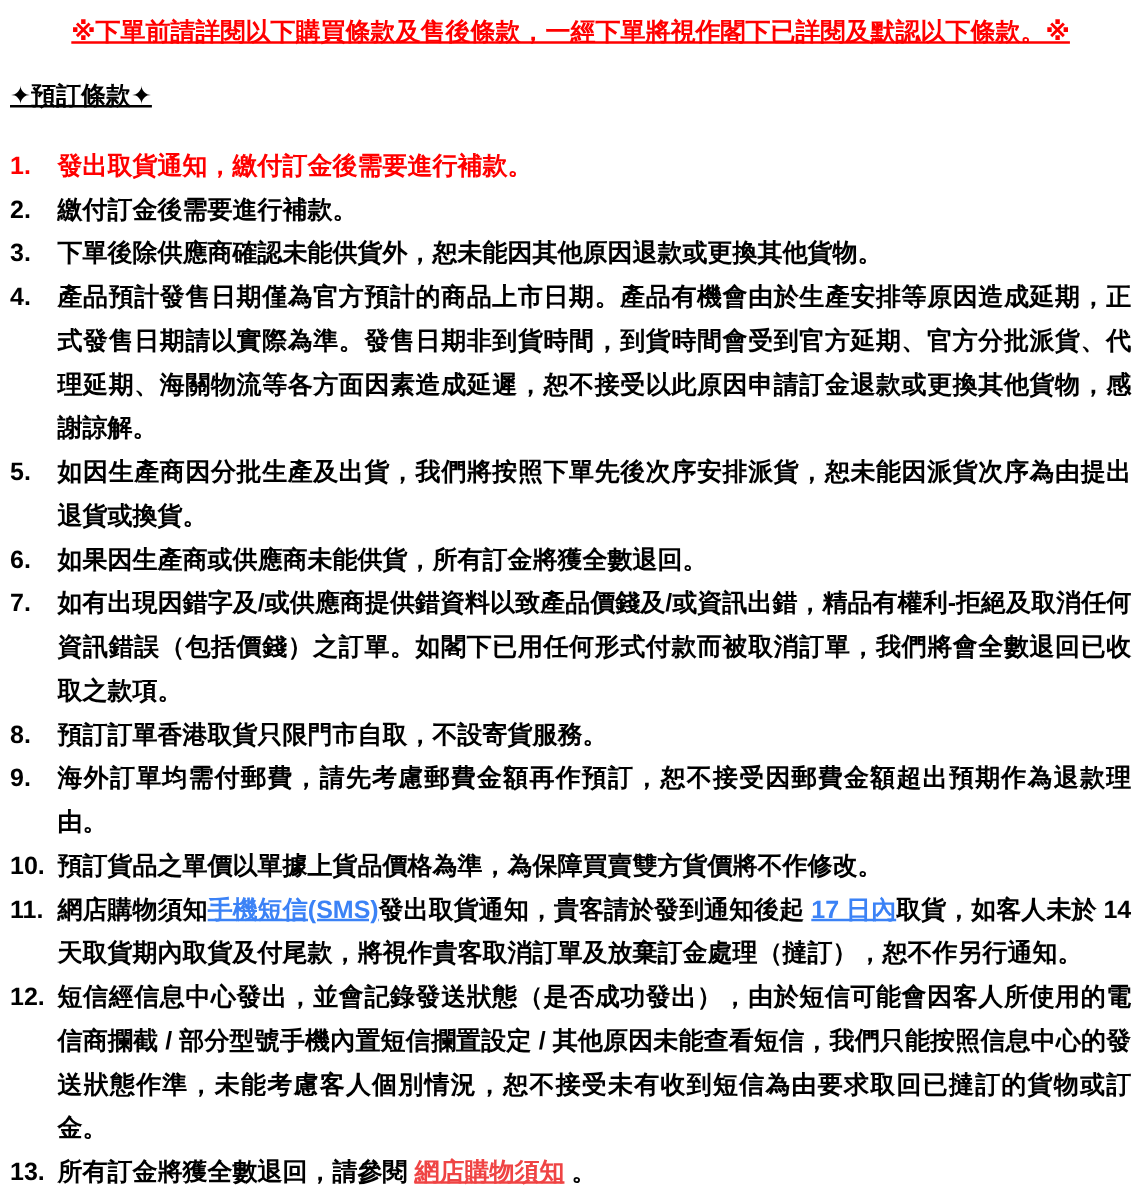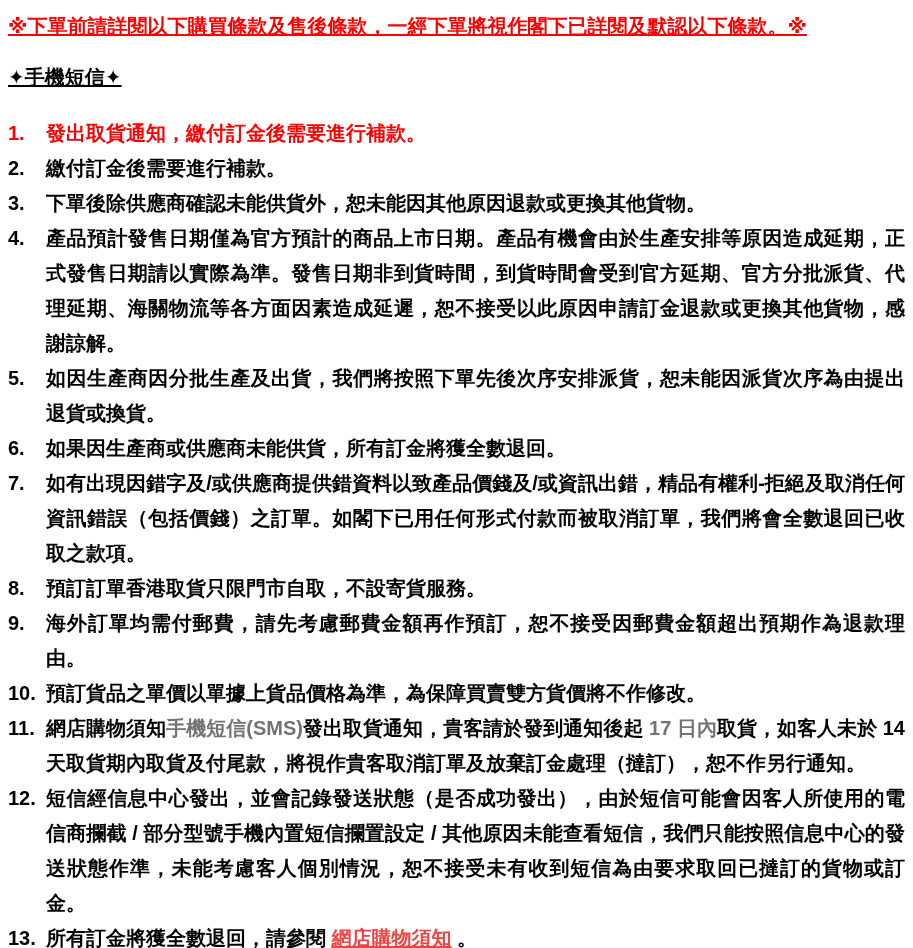--- a/index.html
+++ b/index.html
@@ -17,20 +17,21 @@
       font-weight: bold;
       font-size: 20px;
     }
     .notice {
       color: #ff0000;
       font-size: 20px;
       font-weight: bold;
       text-decoration: underline;
       line-height: 28px;
       margin: 4px 0 24px 0;
+      text-align: center;
     }
     .section-title {
       color: #000000;
       font-size: 20px;
       font-weight: bold;
       text-decoration: underline;
       line-height: 26px;
       margin: 0 0 22px 0;
       display: inline-block;
     }
@@ -46,38 +47,39 @@
       width: 38px;
       flex-shrink: 0;
       text-align: left;
     }
     .term-text {
       flex: 1;
       text-align: justify;
     }
     .red { color: #ff0000; }
     .red-underline {
-      color: #737373;
+      color: #3b82f6;
+      text-decoration: underline;
       margin-top: 24px;
     }
     .blue-link {
       color: #ef4444;
       text-decoration: underline;
       cursor: pointer;
     }
   </style>
 </head>
 <body>
 
 <div class="page">
 
   <div class="notice">※下單前請詳閱以下購買條款及售後條款，一經下單將視作閣下已詳閱及默認以下條款。※</div>
 
   <div>
-    <span class="section-title">✦手機短信✦</span>
+    <span class="section-title">✦預訂條款✦</span>
   </div>
 
   <div class="terms-list">
 
     <div class="term-item">
       <span class="term-num red">1.</span>
       <span class="term-text red">發出取貨通知，繳付訂金後需要進行補款。</span>
     </div>
 
     <div class="term-item">

